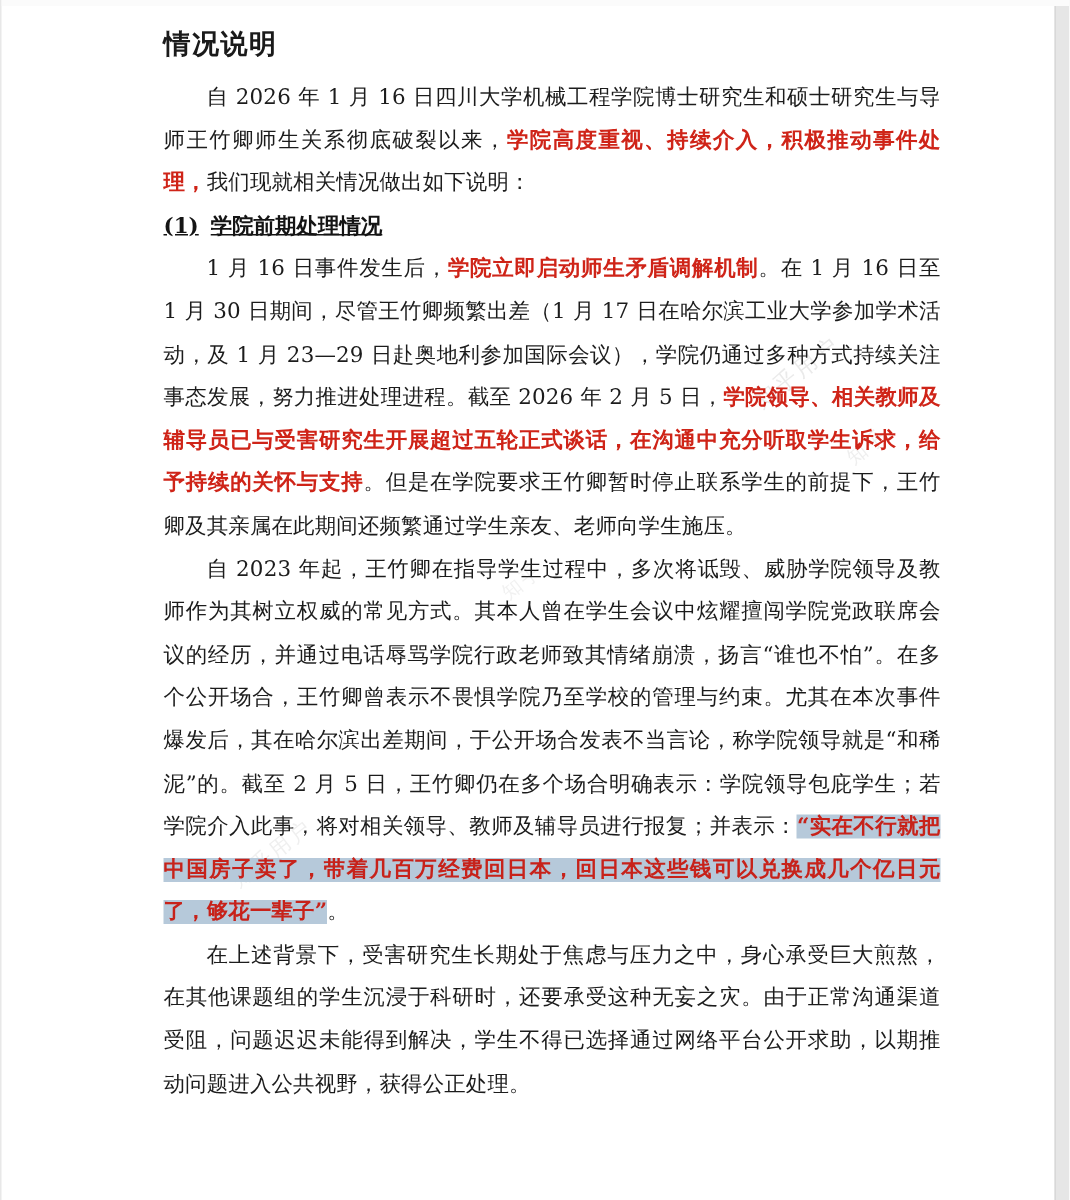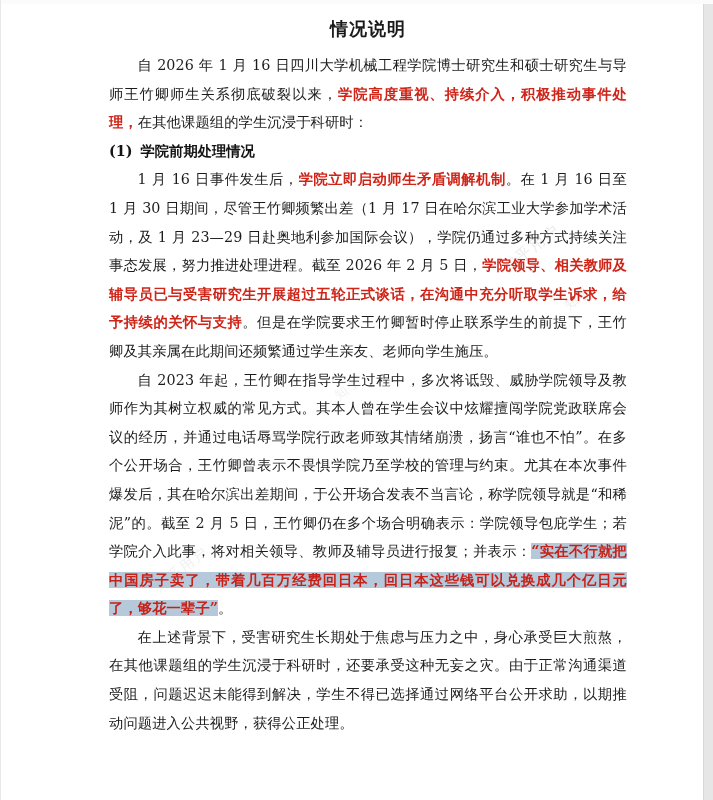--- a/index.html
+++ b/index.html
@@ -60,21 +60,20 @@
 
   .content {
     position: relative;
     z-index: 2;
     padding: 0 86px 0 108px;
   }
 
   h1.doc-title {
     font-size: 18px;
     font-weight: bold;
-    text-align: center;
     margin: 17px 0 10px 0;
     letter-spacing: 1px;
     color: #1a1a1a;
     font-family: "DejaVu Sans", "Liberation Sans", sans-serif;
   }
 
   p.para {
     margin: 0;
     font-size: 14.3px;
     line-height: 28.6px;
@@ -85,20 +84,21 @@
     letter-spacing: 0.1px;
   }
 
   h2.section-head {
     margin: 0;
     font-size: 14.3px;
     line-height: 28.6px;
     font-weight: bold;
     color: #141414;
     text-indent: 0;
+    text-decoration: underline;
   }
   h2.section-head .num { margin-right: 8px; }
 
   .red {
     color: #cf2418;
     font-weight: bold;
   }
   .hl {
     background: #b6c9da;
     color: #c7221a;
@@ -114,21 +114,21 @@
 
   <div class="watermark wm1">知乎用户</div>
   <div class="watermark wm2">知乎</div>
   <div class="watermark wm3">知乎用户</div>
   <div class="watermark wm4">知乎</div>
 
   <div class="content">
 
     <h1 class="doc-title">情况说明</h1>
 
-    <p class="para"><span>自 2026 年 1 月 16 日四川大学机械工程学院博士研究生和硕士研究生与导师王竹卿师生关系彻底破裂以来，</span><span class="red">学院高度重视、持续介入，积极推动事件处理，</span><span>在其他课题组的学生沉浸于科研时：</span></p>
+    <p class="para"><span>自 2026 年 1 月 16 日四川大学机械工程学院博士研究生和硕士研究生与导师王竹卿师生关系彻底破裂以来，</span><span class="red">学院高度重视、持续介入，积极推动事件处理，</span><span>我们现就相关情况做出如下说明：</span></p>
 
     <div id="sections-host">
         <h2 class="section-head"><span class="num">(1)</span><span>学院前期处理情况</span></h2>
         <p class="para"><span>1 月 16 日事件发生后，</span><span class="red">学院立即启动师生矛盾调解机制</span><span>。在 1 月 16 日至 1 月 30 日期间，尽管王竹卿频繁出差（1 月 17 日在哈尔滨工业大学参加学术活动，及 1 月 23—29 日赴奥地利参加国际会议），学院仍通过多种方式持续关注事态发展，努力推进处理进程。截至 2026 年 2 月 5 日，</span><span class="red">学院领导、相关教师及辅导员已与受害研究生开展超过五轮正式谈话，在沟通中充分听取学生诉求，给予持续的关怀与支持</span><span>。但是在学院要求王竹卿暂时停止联系学生的前提下，王竹卿及其亲属在此期间还频繁通过学生亲友、老师向学生施压。</span></p>
         <p class="para"><span>自 2023 年起，王竹卿在指导学生过程中，多次将诋毁、威胁学院领导及教师作为其树立权威的常见方式。其本人曾在学生会议中炫耀擅闯学院党政联席会议的经历，并通过电话辱骂学院行政老师致其情绪崩溃，扬言“谁也不怕”。在多个公开场合，王竹卿曾表示不畏惧学院乃至学校的管理与约束。尤其在本次事件爆发后，其在哈尔滨出差期间，于公开场合发表不当言论，称学院领导就是“和稀泥”的。截至 2 月 5 日，王竹卿仍在多个场合明确表示：学院领导包庇学生；若学院介入此事，将对相关领导、教师及辅导员进行报复；并表示：</span><span class="hl">“实在不行就把中国房子卖了，带着几百万经费回日本，回日本这些钱可以兑换成几个亿日元了，够花一辈子”</span><span>。</span></p>
         <p class="para"><span>在上述背景下，受害研究生长期处于焦虑与压力之中，身心承受巨大煎熬，在其他课题组的学生沉浸于科研时，还要承受这种无妄之灾。由于正常沟通渠道受阻，问题迟迟未能得到解决，学生不得已选择通过网络平台公开求助，以期推动问题进入公共视野，获得公正处理。</span></p>
       </div>
 
   </div>
 </div>

